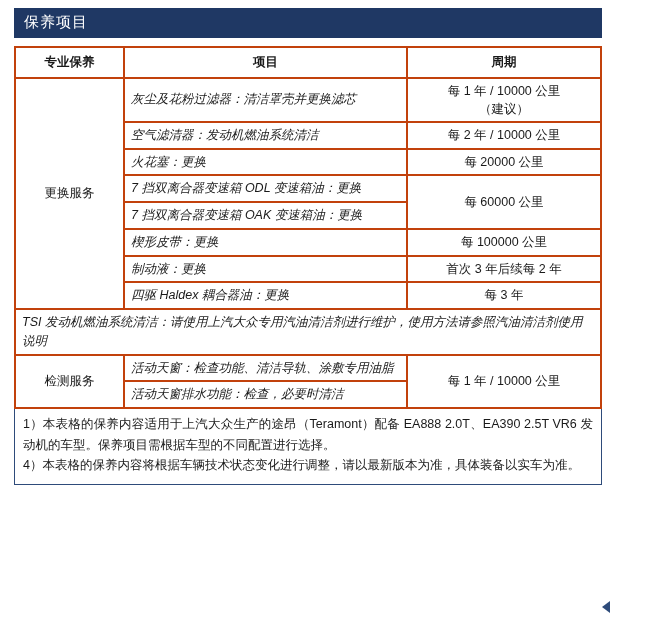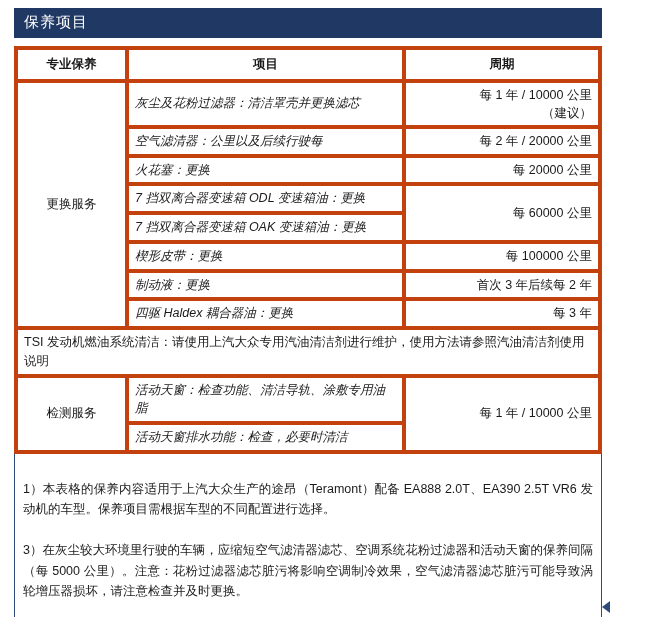--- a/index.html
+++ b/index.html
@@ -33,58 +33,57 @@
   }
   
   table.maint {
     border-collapse: collapse;
     width: 100%;
     margin-top: 8px;
     font-size: 12.5px;
     font-family: "Liberation Sans", "DejaVu Sans", sans-serif;
   }
   table.maint td, table.maint th {
-    border: 4px solid #c2410c;
+    border: 2px solid #c2410c;
     padding: 3px 6px;
     vertical-align: middle;
     line-height: 1.5;
   }
   table.maint thead th {
     text-align: center;
     font-weight: bold;
     background: #ffffff;
     padding: 5px 6px;
   }
   .col-cat { width: 95px; text-align: center; }
   .col-item { }
   .col-period { width: 180px; }
   td.cat {
     text-align: center;
     font-weight: normal;
   }
   td.item { text-align: left; font-style: italic; }
-  td.period { text-align: right; padding-left: 8px; }
+  td.period { text-align: center; padding-left: 8px; }
   td.period.two-line { line-height: 1.45; }
-  td.full { text-align: left; }
+  td.full { text-align: left; font-style: italic; }
   
   .notes {
     border: 1px solid #2e4b7a;
     border-top: none;
     font-size: 12.5px;
     font-family: "Liberation Sans", "DejaVu Sans", sans-serif;
     padding: 5px 8px 8px 8px;
     line-height: 1.65;
   }
   .notes p {
     margin: 0 0 0 0;
     text-align: justify;
   }
   .notes p.indent {
     text-indent: 0;
-    margin-top: 20px;
   }
   .corner {
     position: absolute;
     right: 6px;
     bottom: 4px;
     width: 0;
     height: 0;
     border-top: 6px solid transparent;
     border-bottom: 6px solid transparent;
     border-right: 8px solid #2e4b7a;
@@ -108,22 +107,22 @@
     <tbody>
       <tr>
         <td class="cat" rowspan="8">更换服务</td>
         <td class="item">灰尘及花粉过滤器：清洁罩壳并更换滤芯</td>
         <td class="period two-line">
           <div>每 1 年 / 10000 公里</div>
           <div>（建议）</div>
         </td>
       </tr>
       <tr>
-        <td class="item">空气滤清器：公里以及后续行驶每</td>
-        <td class="period">每 2 年 / 20000 公里</td>
+        <td class="item">空气滤清器：发动机燃油系统清洁</td>
+        <td class="period">每 2 年 / 10000 公里</td>
       </tr>
       <tr>
         <td class="item">火花塞：更换</td>
         <td class="period">每 20000 公里</td>
       </tr>
       <tr>
         <td class="item">7 挡双离合器变速箱 ODL 变速箱油：更换</td>
         <td class="period" rowspan="2">每 60000 公里</td>
       </tr>
       <tr>
@@ -150,18 +149,17 @@
         <td class="period" rowspan="2">每 1 年 / 10000 公里</td>
       </tr>
       <tr>
         <td class="item">活动天窗排水功能：检查，必要时清洁</td>
       </tr>
     </tbody>
   </table>
 
   <div class="notes">
     <p class="indent">1）本表格的保养内容适用于上汽大众生产的途昂（Teramont）配备 EA888 2.0T、EA390 2.5T VR6 发动机的车型。保养项目需根据车型的不同配置进行选择。</p>
-    <p class="indent">3）在灰尘较大环境里行驶的车辆，应缩短空气滤清器滤芯、空调系统花粉过滤器和活动天窗的保养间隔（每 5000 公里）。注意：花粉过滤器滤芯脏污将影响空调制冷效果，空气滤清器滤芯脏污可能导致涡轮增压器损坏，请注意检查并及时更换。</p>
     <p class="indent">4）本表格的保养内容将根据车辆技术状态变化进行调整，请以最新版本为准，具体装备以实车为准。</p>
   </div>
 
   <div class="corner"></div>
 </div>
 
 </body></html>

